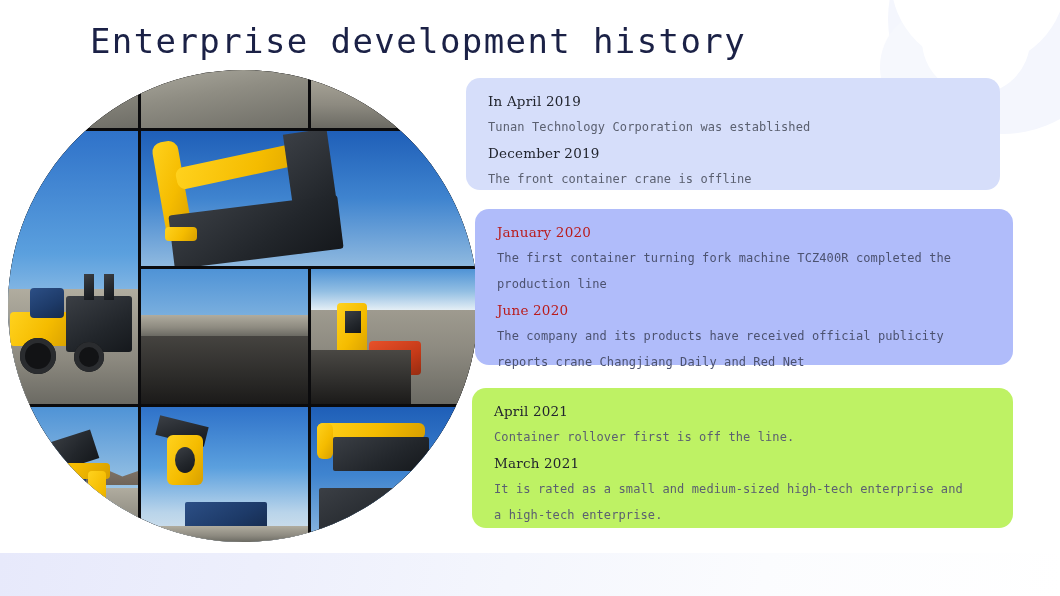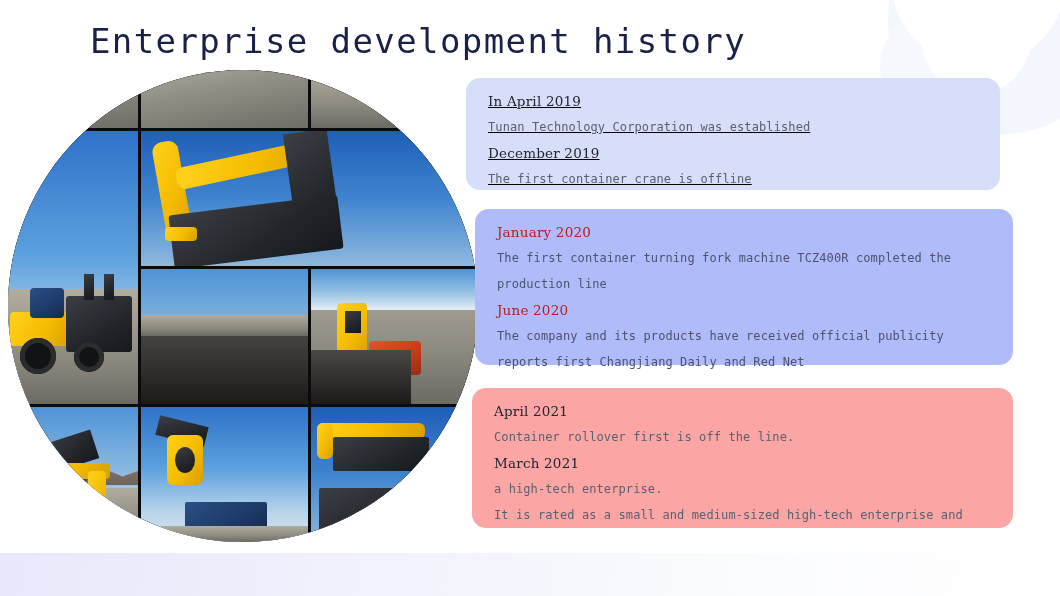--- a/index.html
+++ b/index.html
@@ -160,35 +160,34 @@
     border-radius: 14px;
     box-sizing: border-box;
     padding: 10px 20px 12px 22px;
   }
   .card-1 {
     left: 0;
     top: 0;
     width: 534px;
     height: 112px;
     background: #d6defa;
-    text-decoration: underline;
   }
   .card-2 {
     left: 9px;
     top: 131px;
     width: 538px;
     height: 156px;
     background: #b0bcfa;
   }
   .card-3 {
     left: 6px;
     top: 310px;
     width: 541px;
     height: 140px;
-    background: #fca5a5;
+    background: #bef264;
   }
 
   .date-line {
     font-family: "DejaVu Serif", "Liberation Serif", serif;
     font-size: 13.5px;
     line-height: 26px;
     color: #22252e;
     letter-spacing: 0.2px;
     white-space: nowrap;
   }
@@ -280,34 +279,34 @@
       </div>
     </div>
   </div>
 
   <div class="cards">
 
     <div class="card card-1">
       <div class="date-line">In April 2019</div>
       <div class="body-line">Tunan Technology Corporation was established</div>
       <div class="date-line">December 2019</div>
-      <div class="body-line">The first container crane is offline</div>
+      <div class="body-line">The front container crane is offline</div>
     </div>
 
     <div class="card card-2">
       <div class="date-line">January 2020</div>
       <div class="body-line">The first container turning fork machine TCZ400R completed the</div>
       <div class="body-line">production line</div>
       <div class="date-line">June 2020</div>
       <div class="body-line">The company and its products have received official publicity</div>
-      <div class="body-line">reports first Changjiang Daily and Red Net</div>
+      <div class="body-line">reports crane Changjiang Daily and Red Net</div>
     </div>
 
     <div class="card card-3">
       <div class="date-line">April 2021</div>
       <div class="body-line">Container rollover first is off the line.</div>
       <div class="date-line">March 2021</div>
+      <div class="body-line">It is rated as a small and medium-sized high-tech enterprise and</div>
       <div class="body-line">a high-tech enterprise.</div>
-      <div class="body-line">It is rated as a small and medium-sized high-tech enterprise and</div>
     </div>
 
   </div>
 </div>
 
 </body></html>

